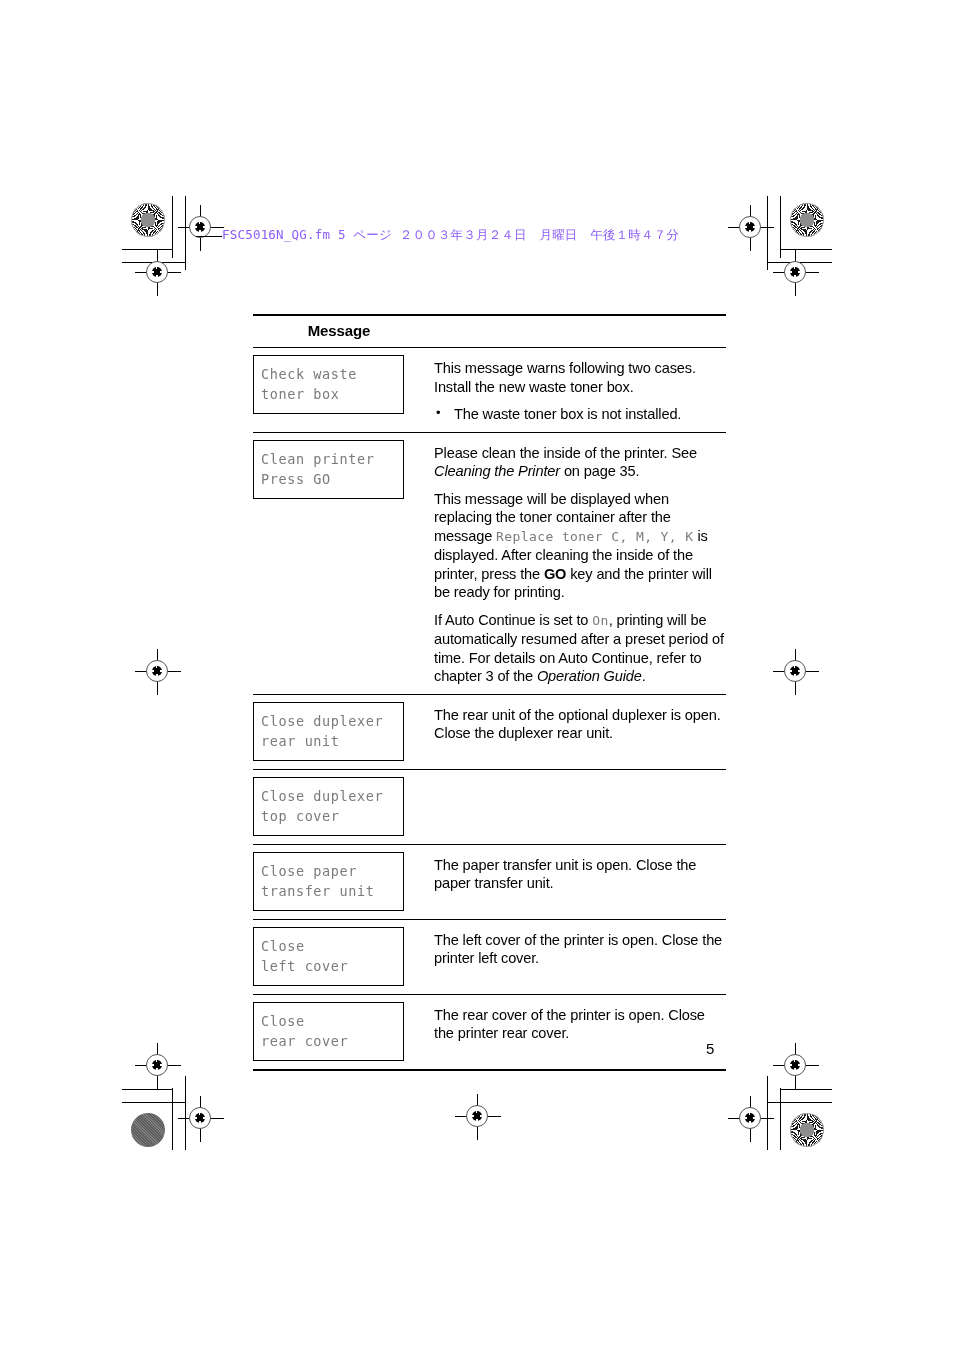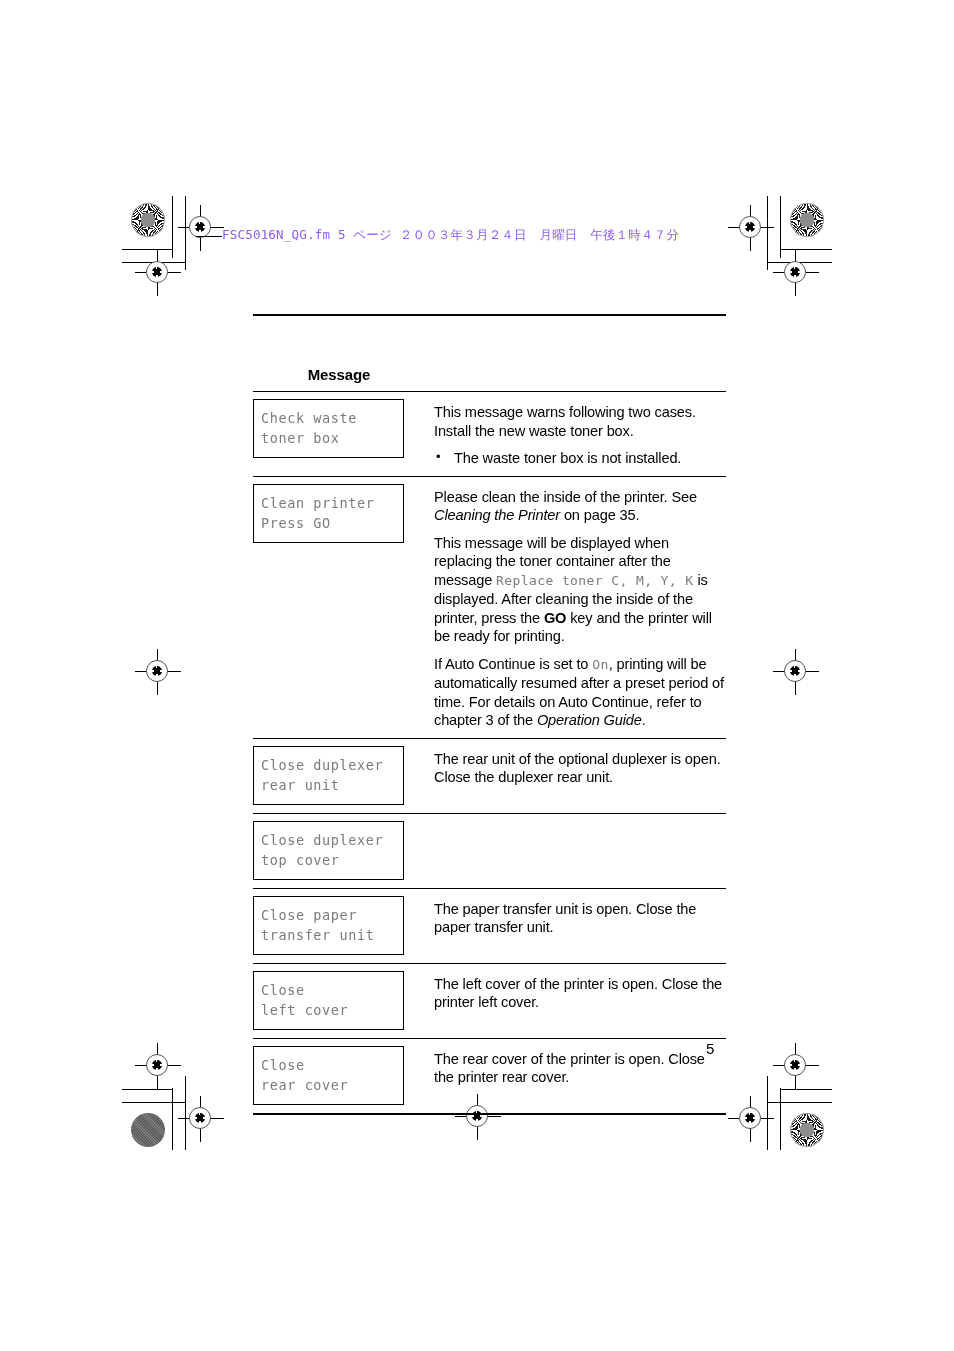--- a/index.html
+++ b/index.html
@@ -78,21 +78,21 @@
 
   .rule-top    { height: 2px; background: #000; }
   .rule-head   { height: 1px; background: #000; }
   .rule-row    { height: 1px; background: #000; }
   .rule-bottom { height: 2px; background: #000; }
 
   .thead {
     display: flex;
     padding: 6px 0 7px 0;
   }
-  .thead .c1 { width: 172px; text-align: center; margin-top: 44px; }
+  .thead .c1 { width: 172px; text-align: center; }
   .thead .c2 { flex: 1; text-align: center; }
   .thead span {
     font-size: 15px;
     font-weight: bold;
     letter-spacing: -0.1px;
   }
 
   .trow {
     display: flex;
     align-items: flex-start;

